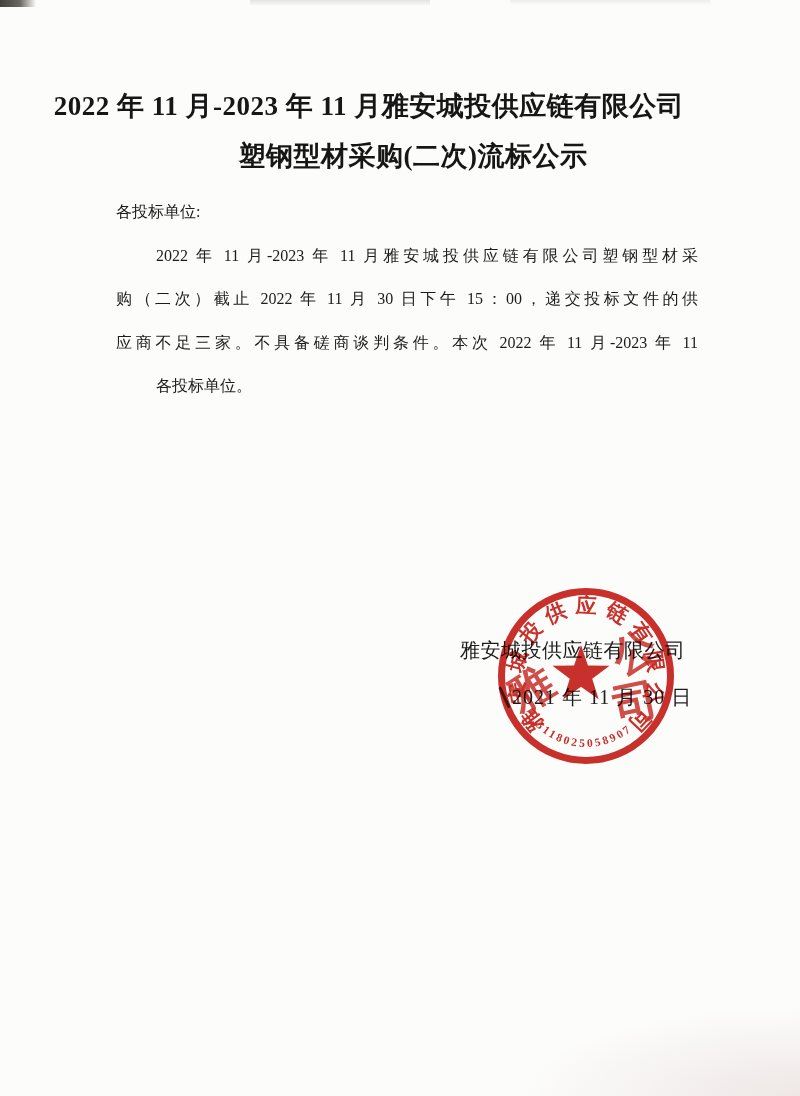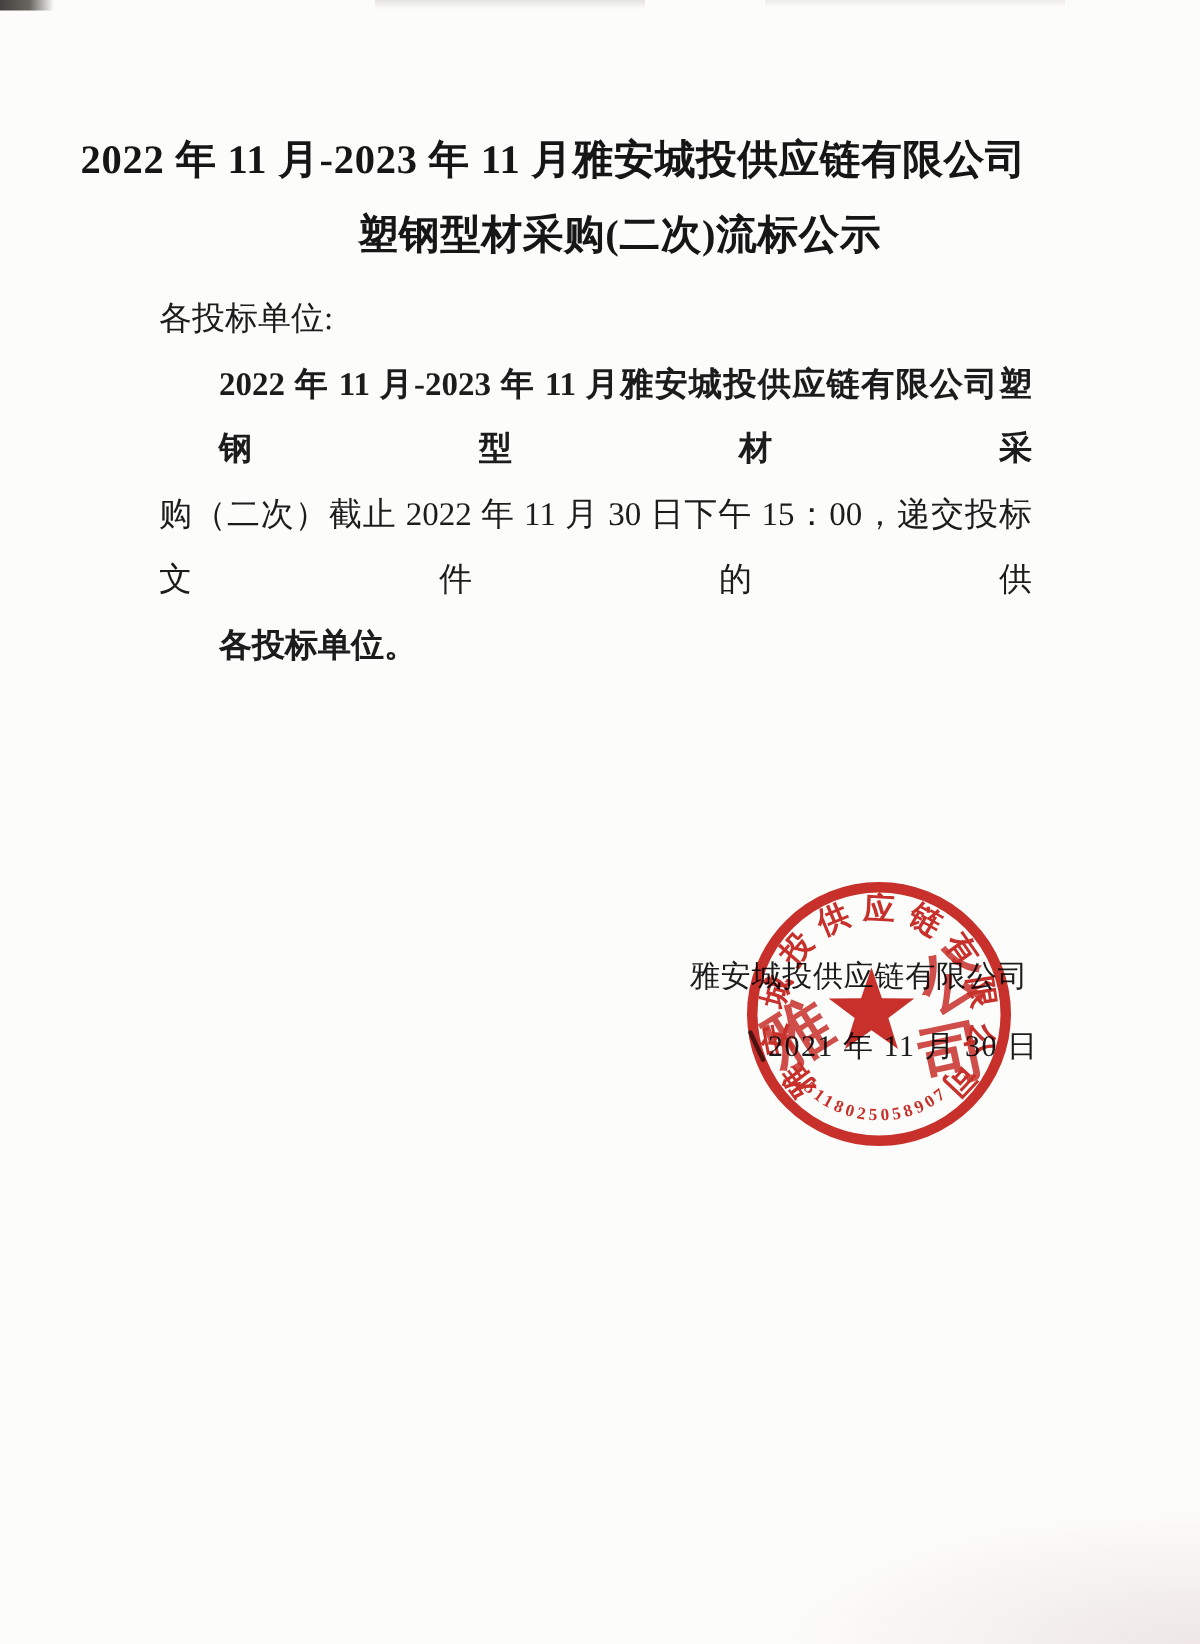--- a/index.html
+++ b/index.html
@@ -38,25 +38,25 @@
     font-size: 27px; font-weight: bold;
     color: #161616;
     letter-spacing: .5px;
   }
   .title-1 { top: 88px; }
   .title-2 { top: 138px; margin-left: 44px; }
 
   
   .content {
     position: absolute;
-    left: 106px; top: 190px; width: 582px;
-    font-size: 22px; color: #1c1c1c;
+    left: 116px; top: 190px; width: 582px;
+    font-size: 16px; color: #1c1c1c;
   }
   .line { line-height: 43.5px; white-space: nowrap; }
-  .indent { padding-left: 40px; font-weight: bold; }
+  .indent { padding-left: 40px; }
   .just { text-align: justify; text-align-last: justify; white-space: normal; }
 
   
   .sig {
     position: absolute; font-size: 20px; color: #1c1c1c;
     white-space: nowrap; z-index: 3;
   }
   .sig-company { left: 460px; top: 637px; letter-spacing: .5px; }
   .sig-date    { left: 512px; top: 684px; letter-spacing: 1px; }
 
@@ -92,20 +92,21 @@
   <div class="artifact smudge-2"></div>
   <div class="artifact corner-shade"></div>
 
   <div class="title title-1">2022 年 11 月-2023 年 11 月雅安城投供应链有限公司</div>
   <div class="title title-2">塑钢型材采购(二次)流标公示</div>
 
   <div class="content">
     <div class="line">各投标单位:</div>
     <div class="line indent just">2022 年 11 月-2023 年 11 月雅安城投供应链有限公司塑钢型材采</div>
     <div class="line just">购（二次）截止 2022 年 11 月 30 日下午 15：00，递交投标文件的供</div>
+    <div class="line just">应商不足三家。不具备磋商谈判条件。本次 2022 年 11 月-2023 年 11</div>
     <div class="line indent">各投标单位。</div>
   </div>
 
   <div class="sig sig-company">雅安城投供应链有限公司</div>
   <div class="sig sig-date">2021 年 11 月 30 日</div>
   <div class="stray-mark"></div>
 
   <svg class="seal" viewBox="-110 -110 220 220" xmlns="http://www.w3.org/2000/svg">
     <circle r="84.5" fill="none" stroke="#c6201a" stroke-width="7"></circle>
     <defs>

